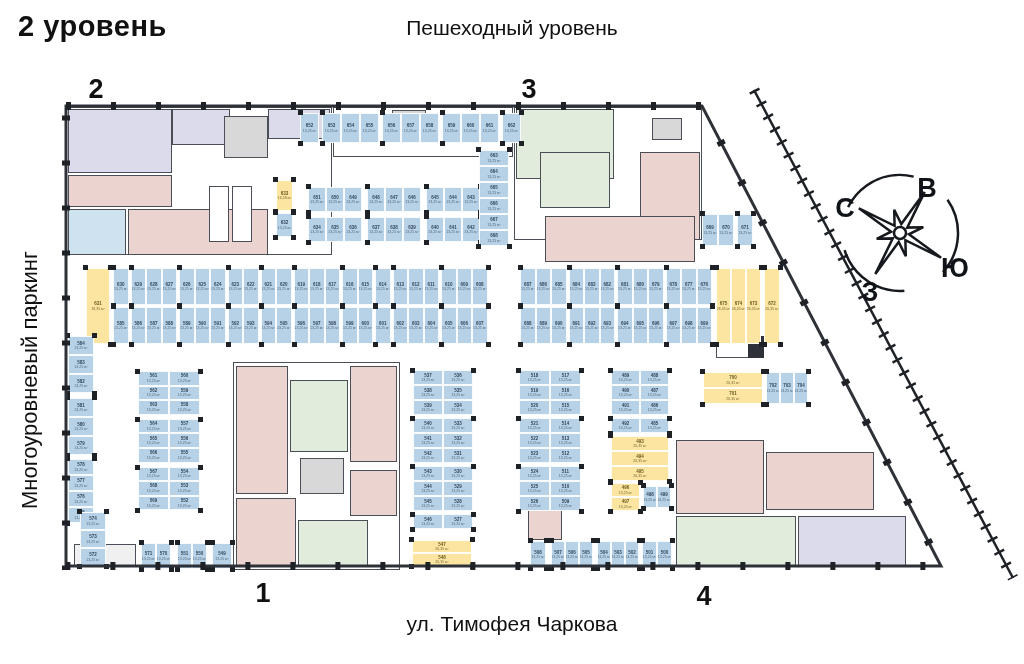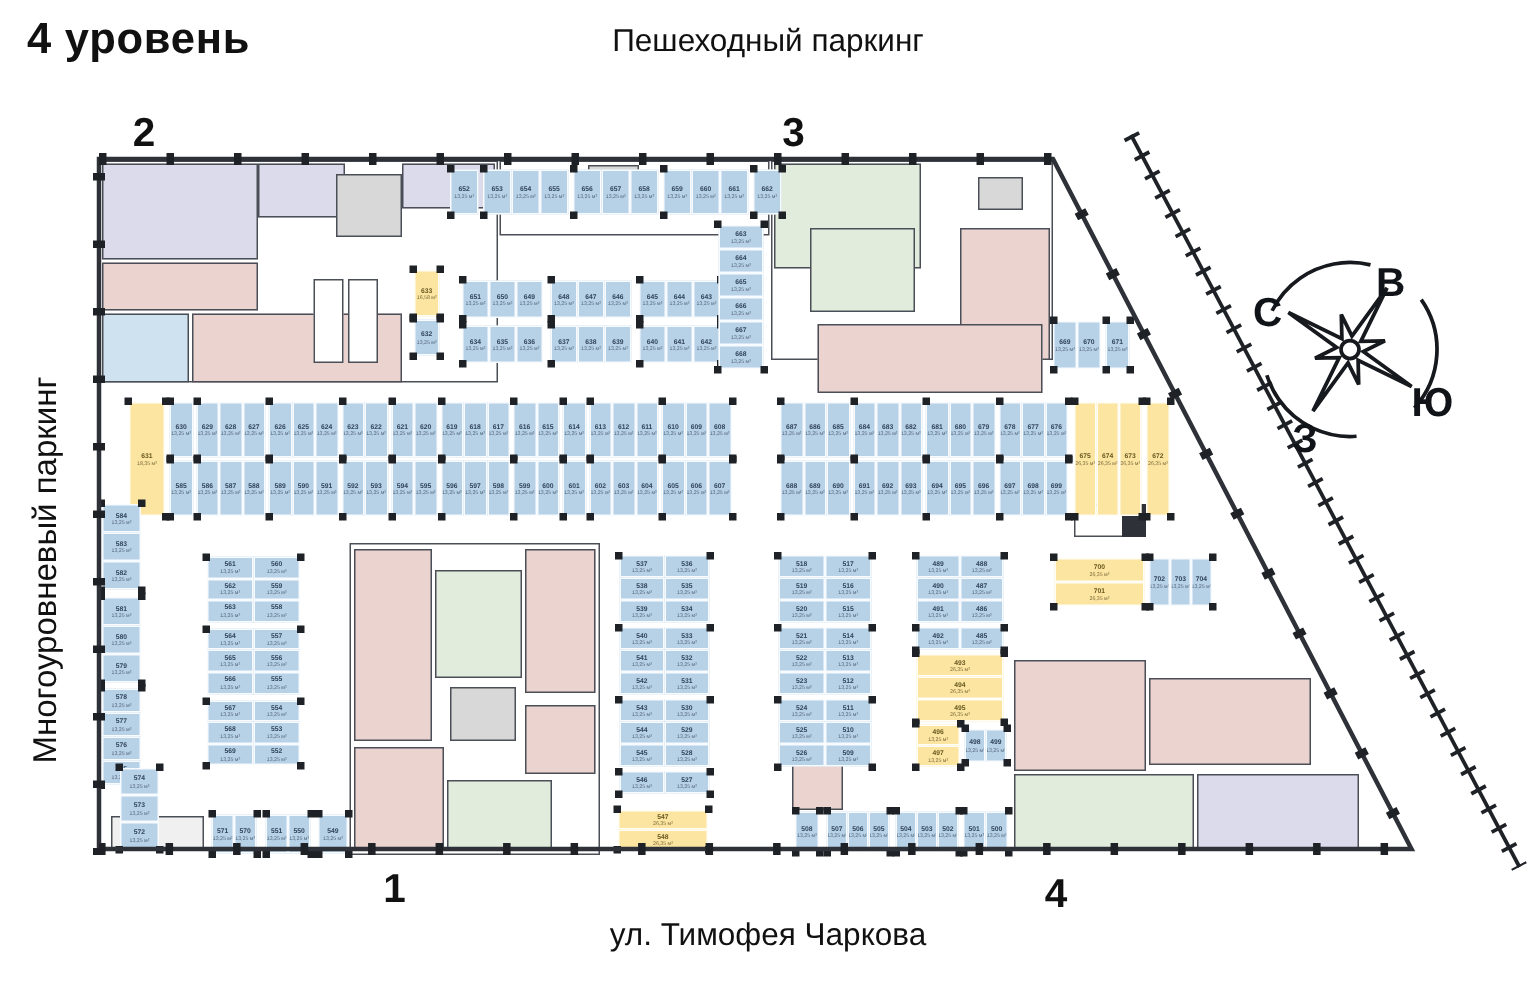--- a/index.html
+++ b/index.html
@@ -22,22 +22,22 @@
   .s-area{font-size:3.5px;line-height:4.5px;color:#54677a;white-space:nowrap}
   .yellow .s-num{color:#6a5a22}.yellow .s-area{color:#7a693a}
   .col-sq{position:absolute;width:5px;height:5px;background:#1e2227}
   .section-num{position:absolute;font-size:27px;font-weight:800;transform:translate(-50%,-50%)}
   #walls{position:absolute;inset:0;pointer-events:none}
   .cmp{font-size:27px;font-weight:700;fill:#101317;text-anchor:middle}
 </style>
 </head>
 <body>
 
-<div class="title">4 уровень</div>
-<div class="street-top">Пешеходный паркинг</div>
+<div class="title">2 уровень</div>
+<div class="street-top">Пешеходный уровень</div>
 <div class="left-label">Многоуровневый паркинг</div>
 <div class="street-bottom">ул. Тимофея Чаркова</div>
 
 <div id="plan-layer">
     <div class="room" style="left: 66px; top: 107px; width: 266px; height: 148px; background: rgb(255, 255, 255); border: 1px solid rgb(74, 79, 87);"></div>
     <div class="room" style="left: 68px; top: 109px; width: 104px; height: 64px; background: rgb(220, 219, 236); border: 1px solid rgb(74, 79, 87);"></div>
     <div class="room" style="left: 172px; top: 109px; width: 58px; height: 36px; background: rgb(220, 219, 236); border: 1px solid rgb(74, 79, 87);"></div>
     <div class="room" style="left: 268px; top: 109px; width: 62px; height: 30px; background: rgb(220, 219, 236); border: 1px solid rgb(74, 79, 87);"></div>
     <div class="room" style="left: 224px; top: 116px; width: 44px; height: 42px; background: rgb(216, 216, 217); border: 1px solid rgb(74, 79, 87);"></div>
     <div class="room pink-room" style="left: 68px; top: 175px; width: 104px; height: 32px; background: rgb(235, 211, 208); border: 1px solid rgb(74, 79, 87);"></div>

